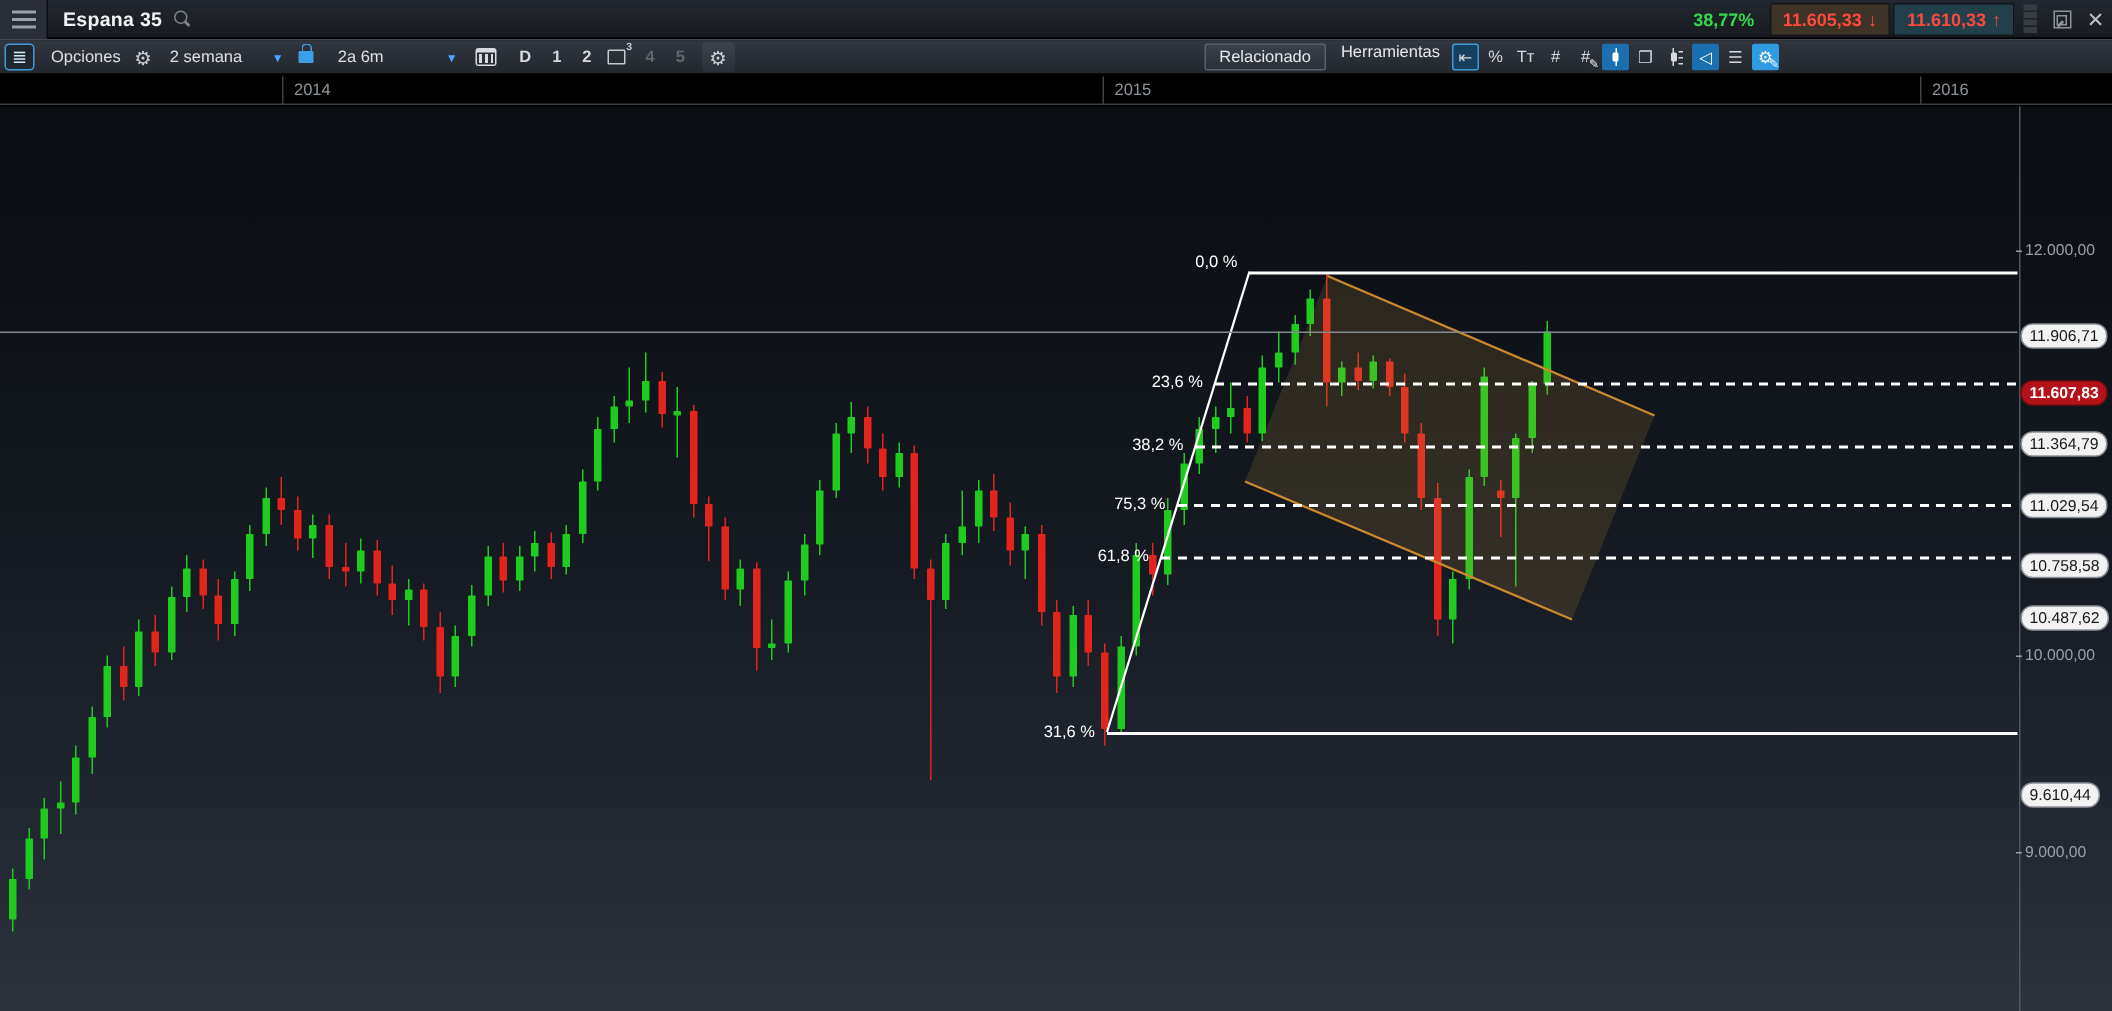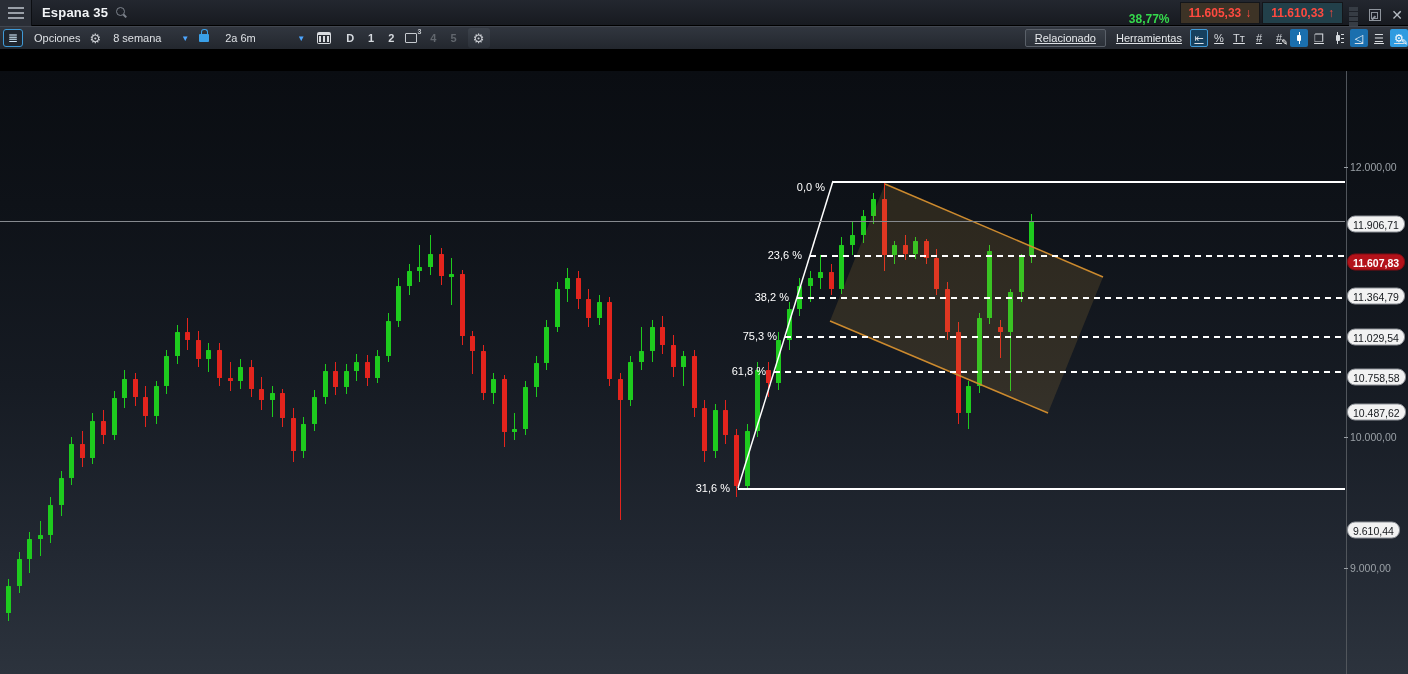--- a/index.html
+++ b/index.html
@@ -13,21 +13,21 @@
     display:flex; align-items:center; }
   .menu-btn { width:32px; height:26px; display:flex; flex-direction:column; justify-content:center;
     align-items:center; gap:3px; background:#2a2e36; border-right:1px solid #0c0e12; cursor:pointer; }
   .menu-btn i { display:block; width:16px; height:2px; background:#9aa0a8; }
   .instrument { color:#f2f4f6; font-size:13px; font-weight:bold; margin-left:10px; letter-spacing:.2px;text-align:right; }
   .search-icon { position:relative; width:12px; height:12px; margin-left:8px; }
   .search-icon::before { content:""; position:absolute; top:0; left:0; width:7px; height:7px;
     border:1.5px solid #7d838c; border-radius:50%; }
   .search-icon::after { content:""; position:absolute; top:8px; left:7px; width:4px; height:1.5px;
     background:#7d838c; transform:rotate(45deg); }
-  .tb-right { margin-left:auto; display:flex; align-items:flex-end; height:26px; }
+  .tb-right { margin-left:auto; display:flex; align-items:center; height:26px; }
   .chg { color:#35d94c; font-size:12px; font-weight:bold; margin-right:10px; }
   .quote { height:22px; margin:2px 2px 2px 0; padding:0 8px; display:flex; align-items:center; gap:4px;
     font-size:12px; font-weight:bold; color:#ff4a40; border:1px solid #14161a; }
   .quote.sell { background:#3d3326; }
   .quote.buy  { background:#22404a; }
   .quote .arr { font-size:12px; }
   .grip { display:flex; flex-direction:column; gap:1px; margin:0 6px 0 4px; }
   .grip i { display:block; width:9px; height:4px; background:#363c44; }
   .winbtn { width:22px; height:22px; display:flex; align-items:center; justify-content:center;
     color:#a7adb5; cursor:pointer; }
@@ -63,21 +63,21 @@
   .cal::after { content:""; position:absolute; top:4px; left:2px; right:2px; bottom:2px;
     background:repeating-linear-gradient(90deg,#d8dbdf 0 2px,transparent 2px 4px); }
   .numbtn { padding:0 7px; cursor:pointer; color:#d6dadf; font-weight:bold; }
   .numbtn.dim { color:#62676e; }
   .boxsup { position:relative; width:12px; height:10px; border:1px solid #c6cacf; border-radius:1px;
     margin:0 6px 0 4px; cursor:pointer; }
   .boxsup sup { position:absolute; top:-6px; right:-5px; font-size:7px; color:#c6cacf; font-weight:bold; }
   .gearbtn { width:22px; height:20px; margin-left:4px; display:flex; align-items:center; justify-content:center;
     background:linear-gradient(#3c424b,#2b3038); border-radius:3px; cursor:pointer; }
 
-  .tb-rgroup { margin-left:auto; display:flex; align-items:center; gap:2px;text-decoration:underline; }
+  .tb-rgroup { margin-left:auto; margin-right:222px; display:flex; align-items:flex-start; gap:2px; }
   .rel-btn { border:1px solid #5a6069; border-radius:2px; background:linear-gradient(#3a4049,#2b3038);
     color:#e6e9ec; padding:2px 9px; font-size:11px; cursor:pointer; margin-right:8px; }
   .herr-label { color:#e6e9ec; margin-right:6px; }
   .tool { position:relative; min-width:18px; height:18px; padding:0 2px; display:flex; align-items:center;
     justify-content:center; color:#d6dadf; font-size:11px; cursor:pointer; border:1px solid transparent;
     border-radius:2px; }
   .tool.sel-outline { border-color:#3f9ad6; background:#16405e; }
   .tool.sel { background:#1b6fae; color:#fff; }
   .tool.active { background:#2f9be0; color:#fff; }
   .tool .ov { position:absolute; right:-1px; bottom:-1px; font-size:8px; color:#fff; }
@@ -151,21 +151,21 @@
           <span class="close-x">✕</span>
         </div>
     </div>
   </div>
 
   <div class="toolbar">
     <div class="tbi listbtn">≣</div>
     <div class="tbi label-btn">Opciones</div>
     <div class="tbi gear">⚙</div>
     <div class="tbi dd interval">
-      <span class="dd-label">8 semana</span>
+      <span class="dd-label">2 semana</span>
       <span class="caret">▼</span>
     </div>
     <span class="lock"></span>
     <div class="tbi dd range">
       <span class="dd-label">2a 6m</span>
       <span class="caret">▼</span>
     </div>
     <span class="cal"></span>
     <span id="viewbtns"><span class="numbtn">D</span><span class="numbtn">1</span><span class="numbtn">2</span></span>
     <span class="tbi boxsup">
@@ -194,20 +194,28 @@
               <i></i>
             </span>
           </span>
           <span class="tool sel">◁</span>
           <span class="tool ">☰</span>
           <span class="tool active">⚙<span class="ov">✎</span></span>
         </span>
     </div>
   </div>
 
+  <div class="timeline" id="timeline">
+      <div class="yeartick" style="left: 188px;"></div>
+      <div class="yearlabel" style="left: 196px;">2014</div>
+      <div class="yeartick" style="left: 735px;"></div>
+      <div class="yearlabel" style="left: 743px;">2015</div>
+      <div class="yeartick" style="left: 1280px;"></div>
+      <div class="yearlabel" style="left: 1288px;">2016</div>
+    </div>
 
   <div class="chart" id="chart">
     <div id="candles">
         <div class="candle-wick" style="left: 8px; top: 508.36px; height: 41.912px; background: rgb(30, 203, 30);"></div>
         <div class="candle-body" style="left: 6px; top: 515.12px; height: 27.04px; background: rgb(30, 203, 30);"></div>
         <div class="candle-wick" style="left: 18.55px; top: 481.32px; height: 40.56px; background: rgb(30, 203, 30);"></div>
         <div class="candle-body" style="left: 16.55px; top: 488.08px; height: 27.04px; background: rgb(30, 203, 30);"></div>
         <div class="candle-wick" style="left: 29.1px; top: 461.04px; height: 40.56px; background: rgb(30, 203, 30);"></div>
         <div class="candle-body" style="left: 27.1px; top: 467.8px; height: 20.28px; background: rgb(30, 203, 30);"></div>
         <div class="candle-wick" style="left: 39.65px; top: 450.224px; height: 35.152px; background: rgb(30, 203, 30);"></div>
@@ -427,21 +435,21 @@
     <div id="pills">
         <div class="pill" style="top: 112px;">11.906,71</div>
         <div class="pill" style="top: 184px;">11.364,79</div>
         <div class="pill" style="top: 225px;">11.029,54</div>
         <div class="pill" style="top: 265px;">10.758,58</div>
         <div class="pill" style="top: 300px;">10.487,62</div>
         <div class="pill" style="top: 418px;">9.610,44</div>
         <div class="pill current" style="top: 150px;">11.607,83</div>
       </div>
     <div id="fiblabels">
-        <div class="fiblabel" style="left: 833px; top: 116px;">0,0 %</div>
+        <div class="fiblabel" style="left: 833px; top: 104px;">0,0 %</div>
         <div class="fiblabel" style="left: 810px; top: 184px;">23,6 %</div>
         <div class="fiblabel" style="left: 797px; top: 226px;">38,2 %</div>
         <div class="fiblabel" style="left: 785px; top: 265px;">75,3 %</div>
         <div class="fiblabel" style="left: 774px; top: 300px;">61,8 %</div>
         <div class="fiblabel" style="left: 738px; top: 417px;">31,6 %</div>
       </div>
   </div>
 
 </div>
 

